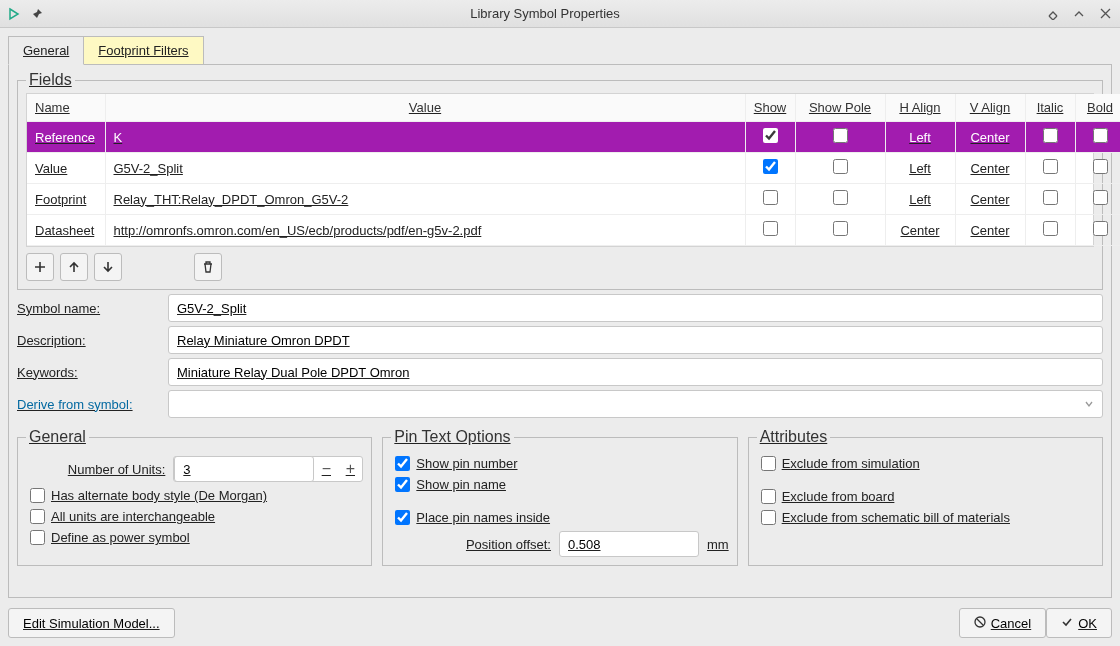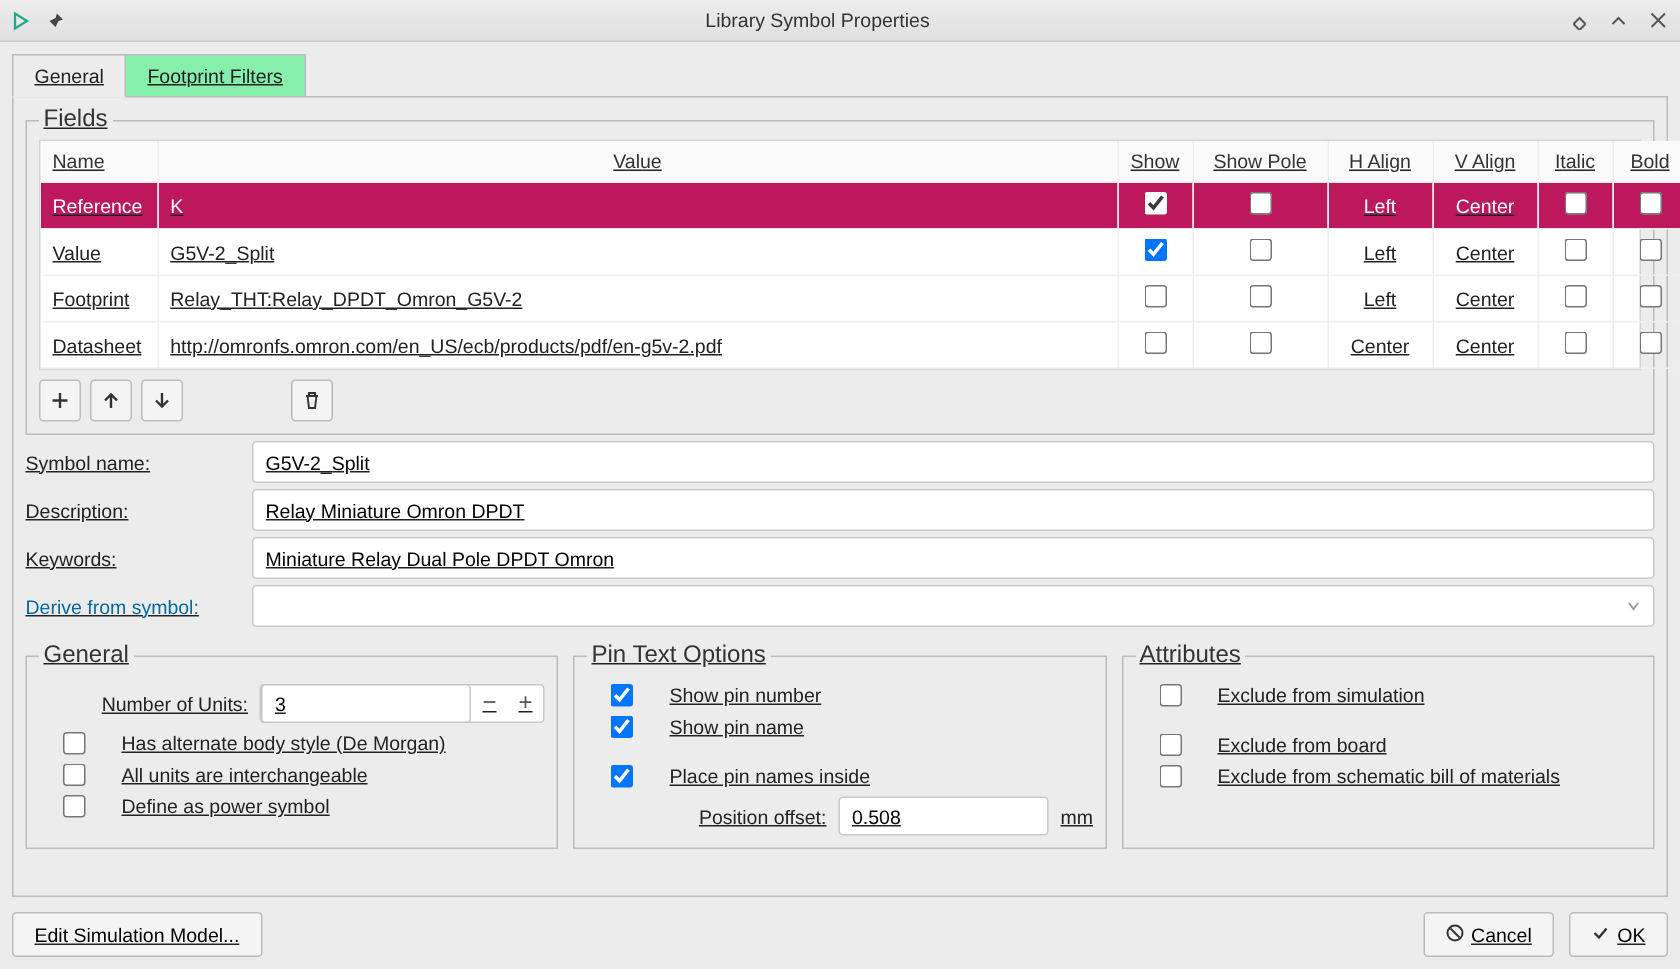--- a/index.html
+++ b/index.html
@@ -7,36 +7,36 @@
     
     .titlebar { height: 28px; background: linear-gradient(#ececec, #e0e0e0); display: flex; align-items: center; padding: 0 8px; border-bottom: 1px solid #c8c8c8; }
     .titlebar-left { display: flex; gap: 8px; align-items: center; }
     .titlebar-title { flex: 1; text-align: center; font-size: 13px; color: #333; }
     .titlebar-right { display: flex; gap: 12px; align-items: center; color: #555; }
     .wicon { width: 14px; height: 14px; display: inline-flex; align-items: center; justify-content: center; cursor: pointer; }
     
     .content { padding: 8px; background: #ececec; height: calc(646px - 28px); display: flex; flex-direction: column; text-decoration: underline; }
     
     .tabs { display: flex; margin-bottom: -1px; }
-    .tab { padding: 6px 14px; border: 1px solid #bcbcbc; border-bottom: none; background: #86efac; cursor: pointer; font-size: 13px; }
+    .tab { padding: 6px 14px; border: 1px solid #bcbcbc; border-bottom: none; background: #fef9c3; cursor: pointer; font-size: 13px; }
     .tab.active { background: #ececec; border-bottom: 1px solid #ececec; z-index: 2; position: relative; }
     .tab + .tab { margin-left: -1px; }
     
     .tab-panel { border: 1px solid #bcbcbc; padding: 6px 8px 10px 8px; flex: 1; display: flex; flex-direction: column; background: #ececec; }
     
     fieldset { border: 1px solid #bcbcbc; padding: 4px 8px 8px 8px; min-width: 0; }
     fieldset > legend { font-size: 16px; padding: 0 3px; color: #333; }
     
     .fields-fieldset { display: flex; flex-direction: column; }
     .table-wrap { background: #fff; border: 1px solid #d3d3d3; }
     table { border-collapse: collapse; width: 100%; table-layout: fixed; }
     th, td { font-size: 13px; font-weight: normal; padding: 6px 8px; border-right: 1px solid #eee; border-bottom: 1px solid #eee; text-align: left; white-space: nowrap; overflow: hidden; text-overflow: ellipsis; }
     th { background: #fafafa; color: #333; text-align: center; }
     th.left { text-align: left; }
-    tr.sel td { background: #be185d; color: #fff; }
+    tr.sel td { background: #a21caf; color: #fff; }
     tr.sel td input[type=checkbox] { accent-color: #fff; }
     td.center { text-align: center; }
     .col-name { width: 78px; }
     .col-value { width: 640px; }
     .col-show { width: 50px; }
     .col-showname { width: 90px; }
     .col-halign { width: 70px; }
     .col-valign { width: 70px; }
     .col-italic { width: 50px; }
     .col-bold { width: 50px; }
@@ -51,26 +51,26 @@
     .form-row .combo { display: flex; align-items: center; justify-content: space-between; color: #999; cursor: default; }
     .form-row.disabled label { color: #0369a1; }
     
     .three-col { display: flex; gap: 10px; margin-top: 10px; }
     .three-col fieldset { flex: 1; }
     
     .spin { display: inline-flex; align-items: center; border: 1px solid #c8c8c8; border-radius: 3px; background: #fff; height: 26px; }
     .spin input { width: 60px; border: none; outline: none; text-align: left; padding: 0 8px; font-size: 13px; }
     .spin button { width: 24px; height: 24px; border: none; background: transparent; font-size: 16px; cursor: pointer; color: #555; }
     
-    .chk-row { display: flex; align-items: center; gap: 24px; margin: 6px 16px; font-size: 13px; }
+    .chk-row { display: flex; align-items: center; gap: 6px; margin: 6px 4px; font-size: 13px; }
     .opt-row { display: flex; align-items: center; gap: 8px; margin-top: 6px; font-size: 13px; justify-content: flex-end; }
     .opt-row label:first-of-type { margin-left: 22px; }
     .opt-row input[type=text] { width: 140px; height: 26px; border: 1px solid #c8c8c8; border-radius: 3px; padding: 0 8px; font-size: 13px; }
     
-    .bottom-buttons { display: flex; justify-content: flex-end; gap: 10px; margin-top: 10px; align-items: center; }
+    .bottom-buttons { display: flex; justify-content: flex-end; margin-top: 10px; align-items: center; }
     .btn { height: 30px; padding: 0 14px; border: 1px solid #bcbcbc; border-radius: 3px; background: #f4f4f4; cursor: pointer; font-size: 13px; display: inline-flex; align-items: center; gap: 5px; }
     .spacer { flex: 1; }
   </style>
 </head>
 <body>
 
 <div class="titlebar">
   <div class="titlebar-left">
     <span class="wicon">
       <svg width="14" height="14" viewBox="0 0 14 14">

